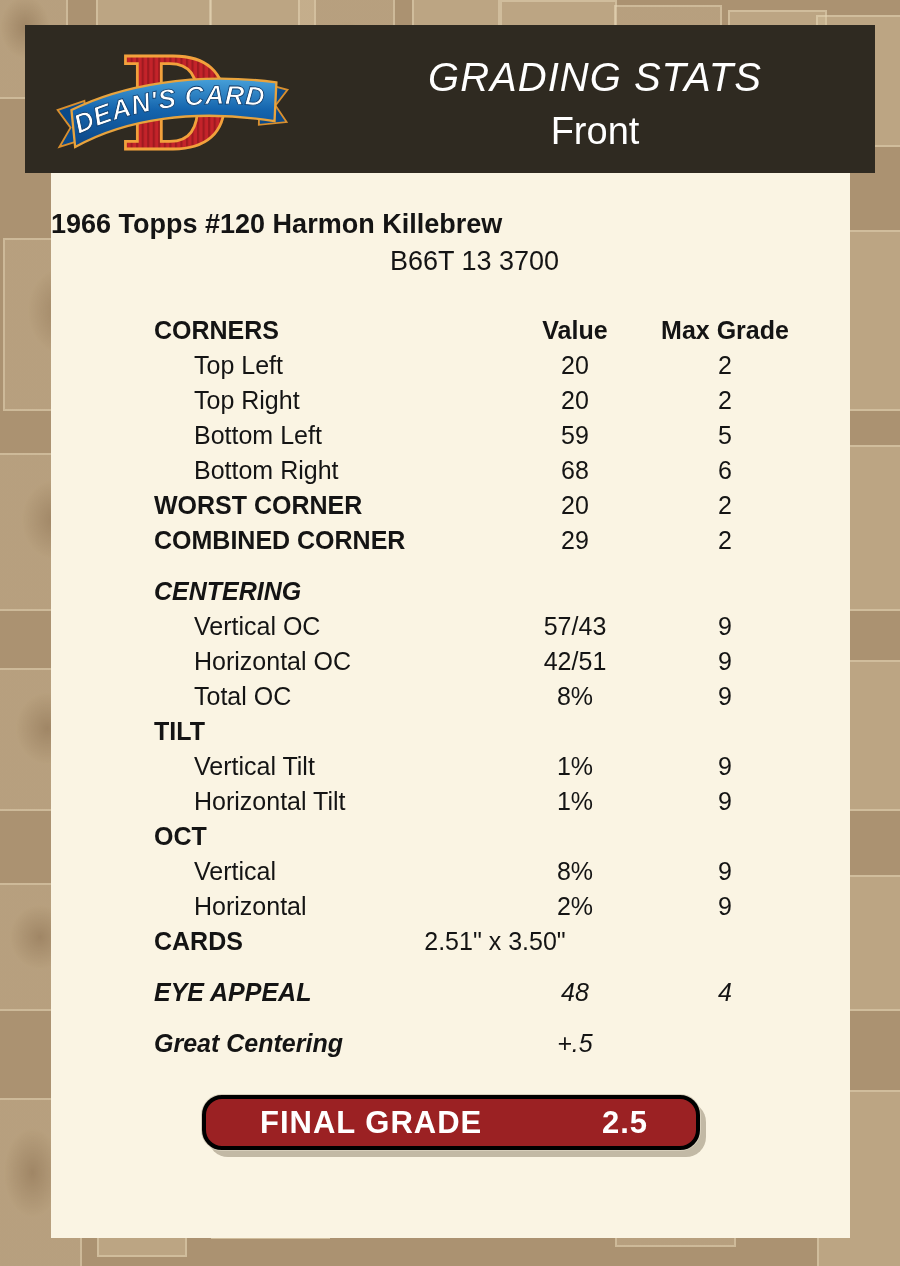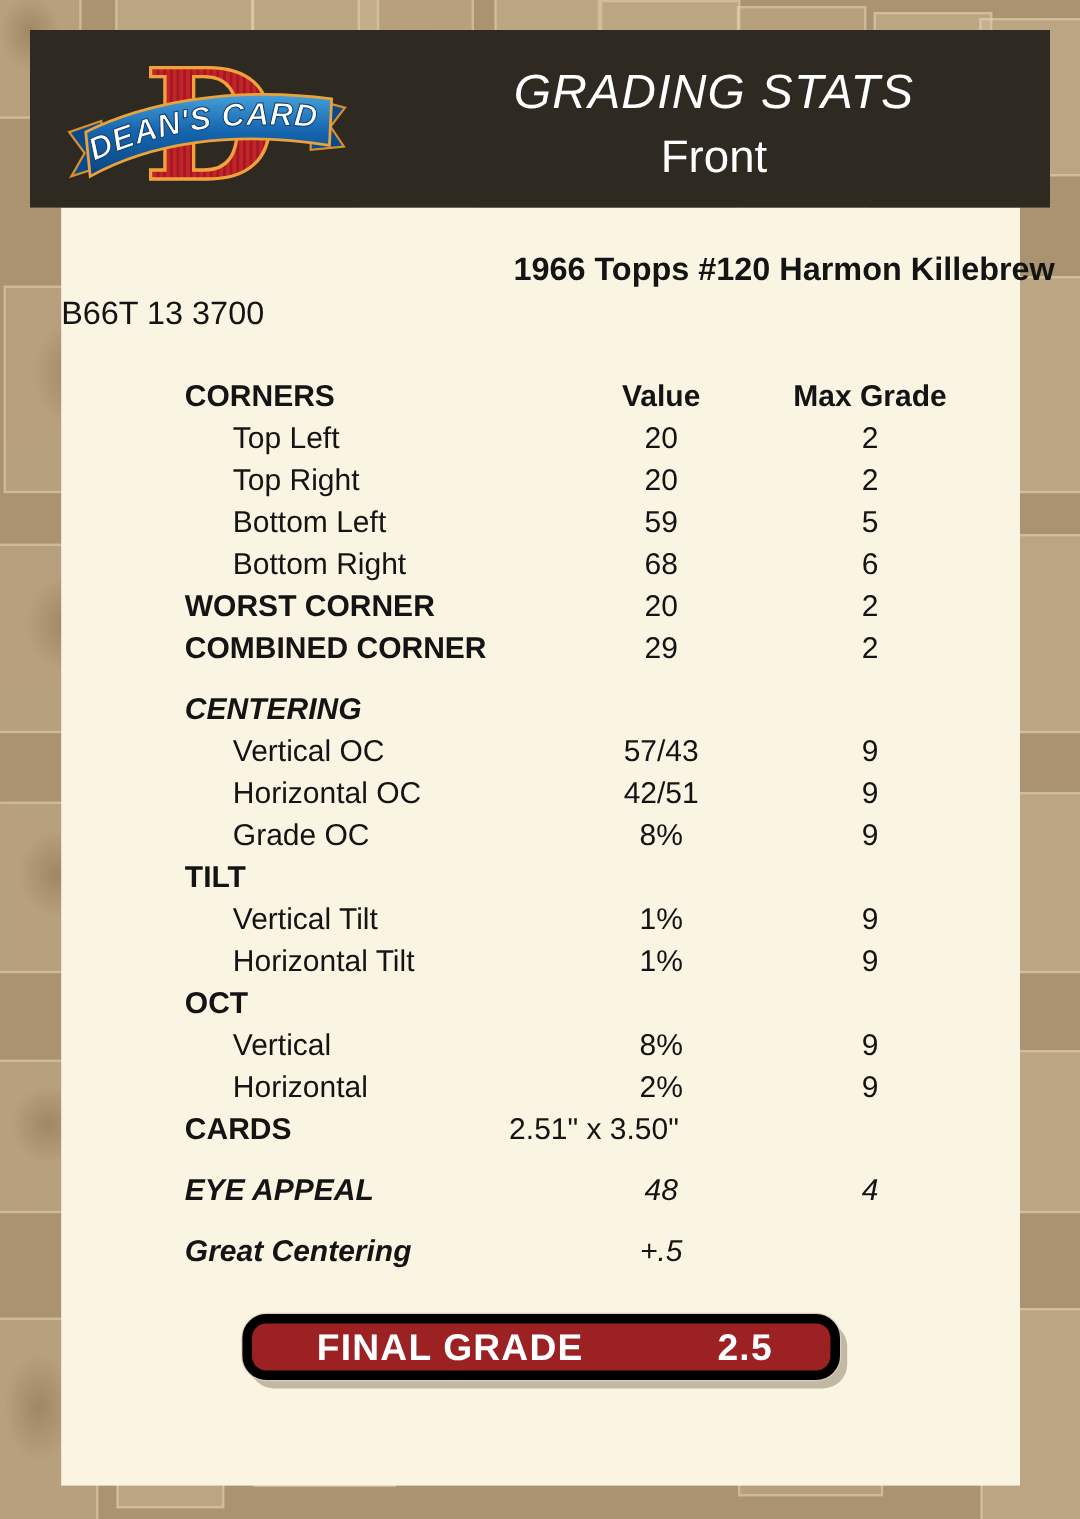--- a/index.html
+++ b/index.html
@@ -42,40 +42,40 @@
     text-align:center;color:var(--header-text);
   }
   .header-title{font-size:40px;line-height:56px;letter-spacing:1px;font-style:italic;}
   .header-subtitle{font-size:38px;line-height:44px;margin-top:4px;}
 
   
   .panel{
     position:absolute;left:51px;top:173px;width:799px;height:1065px;
     background:var(--panel-background);z-index:1;color:var(--table-text);
   }
-  .card-title{position:absolute;top:36px;left:0;width:100%;text-align:right;font-size:27px;font-weight:bold;margin-left:29px;}
-  .card-serial{position:absolute;top:73px;left:0;width:100%;text-align:left;font-size:27px;}
+  .card-title{position:absolute;top:36px;left:0;width:100%;text-align:left;font-size:27px;font-weight:bold;}
+  .card-serial{position:absolute;top:73px;left:0;width:100%;text-align:center;font-size:27px;padding-left:24px;}
 
   .grading-table{position:absolute;top:140px;left:0;width:100%;}
   .trow{position:relative;height:35px;font-size:25px;line-height:35px;}
   .trow.gap{margin-top:16px;font-style:italic;}
   .cell{position:absolute;white-space:nowrap;}
   .cell.label{left:103px;}
   .trow.indent .cell.label{left:143px;}
   .trow.bold .cell.label,.trow.head .cell{font-weight:bold;}
-  .cell.value{left:400px;width:200px;text-align:center;}
+  .cell.value{left:424px;width:200px;text-align:center;}
   .cell.max{left:574px;width:200px;text-align:center;}
   .trow.wide .cell.value{left:294px;width:300px;}
 
   
   .final-grade{
     position:absolute;top:922px;left:151px;width:498px;height:55px;
     box-sizing:border-box;
     background:var(--badge-background);
-    border:8px solid #000000;
+    border:4px solid #000000;
     border-radius:20px;
     box-shadow:0 0 0 1px #d6cebb, 6px 7px 0 #c2b9a5;
     color:var(--badge-text);
     display:flex;align-items:center;justify-content:space-between;
     padding:0 48px 0 54px;
     font-size:31px;font-weight:bold;letter-spacing:1px;
   }
 </style>
 </head>
 <body>
@@ -216,21 +216,21 @@
           <div class="cell label">Vertical OC</div>
           <div class="cell value">57/43</div>
           <div class="cell max">9</div>
         </div>
         <div class="trow indent">
           <div class="cell label">Horizontal OC</div>
           <div class="cell value">42/51</div>
           <div class="cell max">9</div>
         </div>
         <div class="trow indent">
-          <div class="cell label">Grade OC</div>
+          <div class="cell label">Total OC</div>
           <div class="cell value">8%</div>
           <div class="cell max">9</div>
         </div>
         <div class="trow bold">
           <div class="cell label">TILT</div>
           <div class="cell value"></div>
           <div class="cell max"></div>
         </div>
         <div class="trow indent">
           <div class="cell label">Vertical Tilt</div>

